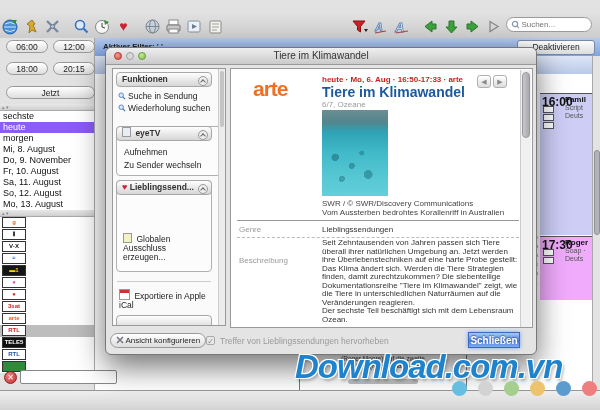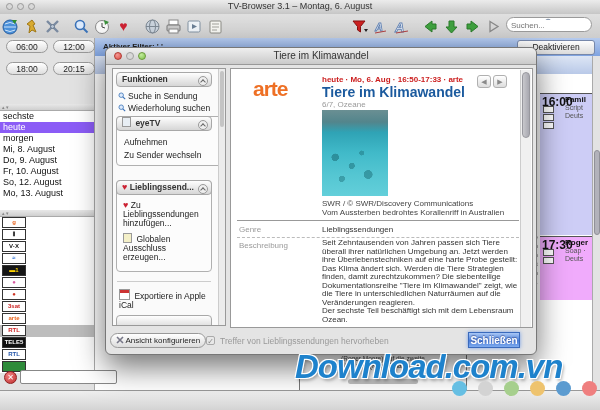--- a/index.html
+++ b/index.html
@@ -9,21 +9,21 @@
   
   .titlebar{left:0;top:0;width:600px;height:14px;background:linear-gradient(#ececec,#c6c6c6);
     border-bottom:1px solid #8e8e8e;}
   .titlebar .title{position:absolute;left:0;right:0;top:1px;text-align:center;font-size:9px;color:#333;}
   .tl{position:absolute;top:3px;width:7px;height:7px;border-radius:50%;border:1px solid #999;background:#d8d8d8;box-sizing:border-box;}
   .toolbar{left:0;top:14px;width:600px;height:24px;background:linear-gradient(#e0e0e0,#cdcdcd);
     border-bottom:1px solid #9a9a9a;display:flex;align-items:center;}
   .tb-ico{width:19px;height:18px;margin:0 1px;display:flex;align-items:center;justify-content:center;}
   .tb-gap{width:8px;}
   .searchbox{position:absolute;right:8px;top:3px;width:86px;height:15px;border:1px solid #9a9a9a;border-radius:8px;
-    background:#fff;display:flex;align-items:center;padding:0 4px;box-sizing:border-box;flex-direction:column;}
+    background:#fff;display:flex;align-items:center;padding:0 4px;box-sizing:border-box;}
   .searchbox input{border:0;outline:0;width:100%;font-size:8px;color:#999;background:transparent;font-family:"Liberation Sans",sans-serif;}
   .heart{color:#cc2233;font-size:14px;line-height:14px;}
   
   .filterbar{left:95px;top:38px;width:505px;height:18px;background:linear-gradient(#b6cbee,#7fa3e0);border-bottom:1px solid #5c7fc0;}
   .filterlabel{position:absolute;left:8px;top:4px;font-size:8px;font-weight:bold;color:#222;}
   .deakt-btn{position:absolute;right:5px;top:2px;width:76px;height:13px;background:linear-gradient(#fdfdfd,#dcdcdc);
     border:1px solid #7788aa;border-radius:3px;font-size:8.5px;color:#222;text-align:center;line-height:13px;}
   .gridheader{left:95px;top:56px;width:505px;height:18px;background:linear-gradient(#dde6f5,#b9c9e8);border-bottom:1px solid #9aa8c8;}
   .gridbg{left:95px;top:74px;width:497px;height:316px;background:#fff;}
   
@@ -121,26 +121,20 @@
     color:#1e82cc;white-space:nowrap;z-index:20;
     text-shadow:-1px -1px 0 #fff,1px -1px 0 #fff,-1px 1px 0 #fff,1px 1px 0 #fff,2px 3px 3px rgba(0,0,0,.25);}
   .dots{left:452px;top:381px;z-index:21;display:flex;gap:11px;}
   .dot{width:15px;height:15px;border-radius:50%;display:inline-block;}
 </style>
 </head>
 <body>
 
 <div class="screen">
 
-  <div class="abs titlebar">
-    <span class="tl" style="left:6px"></span>
-    <span class="tl" style="left:17px"></span>
-    <span class="tl" style="left:28px"></span>
-    <div class="title">TV-Browser 3.1 – Montag, 6. August</div>
-  </div>
 
   <div class="abs toolbar">
     <span class="tb-ico">
       <svg width="17" height="17">
           <circle cx="8" cy="9" r="7" fill="#4a90d9" stroke="#2a5fa0"></circle>
           <path d="M3 6 Q8 3 13 6 M2 9 H14 M3 12 Q8 15 13 12" stroke="#cfe4fa" fill="none" stroke-width="1"></path>
           <path d="M10 2 L15 2 L12.5 6 Z" fill="#2f8f2f"></path>
         </svg>
     </span>
     <span class="tb-ico">
@@ -290,29 +284,31 @@
 
   <div class="abs vscroll">
     <span class="vthumb"></span>
   </div>
 
   <div class="abs sidebar">
     <span class="timebtn" style="left:6px;top:2px;width:42px">06:00</span>
     <span class="timebtn" style="left:53px;top:2px;width:42px">12:00</span>
     <span class="timebtn" style="left:6px;top:24px;width:42px">18:00</span>
     <span class="timebtn" style="left:53px;top:24px;width:42px">20:15</span>
+    <span class="timebtn" style="left:6px;top:48px;width:89px">Jetzt</span>
 
     <div class="listhead" style="top:66px">▴ ▾</div>
     <div class="datelist">
         <div class="date-row">sechste</div>
         <div class="date-row sel">heute</div>
         <div class="date-row">morgen</div>
         <div class="date-row">Mi, 8. August</div>
-        <div class="date-row">Do, 9. August</div>
+        <div class="date-row">Do, 9. November</div>
         <div class="date-row">Fr, 10. August</div>
+        <div class="date-row">Sa, 11. August</div>
         <div class="date-row">So, 12. August</div>
         <div class="date-row">Mo, 13. August</div>
       </div>
 
     <div class="listhead" style="top:172px">▴ ▾</div>
     <div class="chanlist">
         <div class="chan-row">
           <div class="chan-logo" style="background: rgb(255, 255, 255); color: rgb(232, 100, 30);">g</div>
         </div>
         <div class="chan-row">
@@ -380,39 +376,35 @@
             <line x1="6" y1="6" x2="9" y2="9" stroke="#3a72b8" stroke-width="1.4"></line>
           </svg><span>Suche in Sendung</span>
       </div>
       <div class="pitem" style="left:5px;top:35px">
         <svg class="mag" viewBox="0 0 10 10">
             <circle cx="4" cy="4" r="2.8" fill="#dceafc" stroke="#3a72b8"></circle>
             <line x1="6" y1="6" x2="9" y2="9" stroke="#3a72b8" stroke-width="1.4"></line>
           </svg><span>Wiederholung suchen</span>
       </div>
 
-      <div class="grp-box" style="left:3px;top:47px;width:116px;height:50px">
+      <div class="grp-box" style="left:3px;top:57px;width:116px;height:50px">
         <div class="grp-head" style="left:-1px;top:-1px;width:96px">
           <span class="note-ico" style="background:#e8eef4"></span>
           <span>eyeTV</span>
           <span class="collapse"></span>
         </div>
         <div class="pitem" style="left:7px;top:21px">Aufnehmen</div>
         <div class="pitem" style="left:7px;top:34px">Zu Sender wechseln</div>
       </div>
 
       <div class="grp-box" style="left:3px;top:111px;width:96px;height:92px">
         <div class="grp-head" style="left:-1px;top:-1px;width:96px">
           <span class="heart" style="font-size:9px;line-height:9px">♥</span>
           <span>Lieblingssend...</span>
           <span class="collapse"></span>
-        </div>
-        <div class="pitem" style="left:6px;top:20px;width:86px">
-          <span class="heart" style="font-size:9px;line-height:9px">♥</span>
-          <span>Zu Lieblingssendungen hinzufügen...</span>
         </div>
         <div class="pitem" style="left:6px;top:52px;width:86px">
           <span class="note-ico"></span>
           <span>Globalen Ausschluss erzeugen...</span>
         </div>
       </div>
 
       <div style="position:absolute;left:4px;top:212px;width:94px;border-top:1px solid #ccc"></div>
 
       <div class="pitem" style="left:6px;top:220px;width:88px">
@@ -432,21 +424,21 @@
       <div class="meta">heute · Mo, 6. Aug · 16:50-17:33 · arte</div>
       <div class="ptitle">Tiere im Klimawandel</div>
       <div class="episode">6/7, Ozeane</div>
       <div class="reefimg"></div>
       <div class="credit">SWR / © SWR/Discovery Communications</div>
       <div class="caption">Vom Aussterben bedrohtes Korallenriff in Australien</div>
       <div class="hr-solid"></div>
       <div class="lab" style="top:156px">Genre</div>
       <div class="val" style="top:156px">Lieblingssendungen</div>
       <div class="hr-dash"></div>
-      <div class="lab" style="top:172px">Beschreibung</div>
+      <div class="lab" style="top:187px">Beschreibung</div>
       <div class="desc">Seit Zehntausenden von Jahren passen sich Tiere überall ihrer natürlichen Umgebung an. Jetzt werden ihre Überlebenstechniken auf eine harte Probe gestellt: Das Klima ändert sich. Werden die Tiere Strategien finden, damit zurechtzukommen? Die siebenteilige Dokumentationsreihe "Tiere im Klimawandel" zeigt, wie die Tiere in unterschiedlichen Naturräumen auf die Veränderungen reagieren.
 Der sechste Teil beschäftigt sich mit dem Lebensraum Ozean.</div>
       <span class="navbtn" style="left:246px">◀</span>
       <span class="navbtn" style="left:262px">▶</span>
       <div class="cscroll">
           <span class="cthumb"></span>
         </div>
     </div>
 
     <div class="dfooter">

